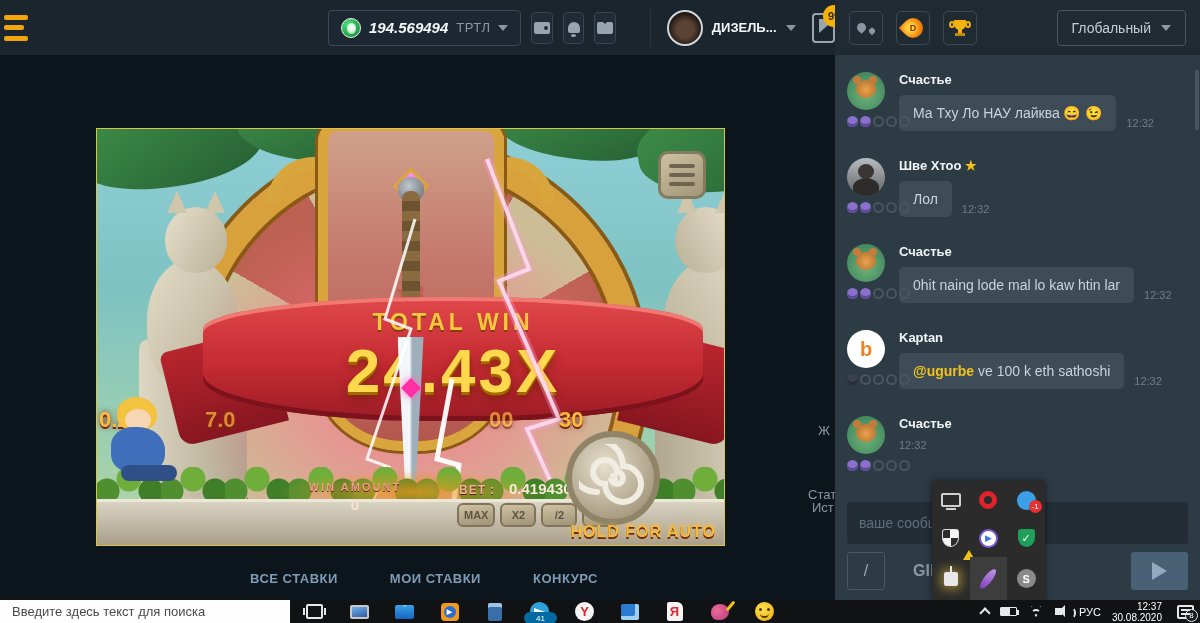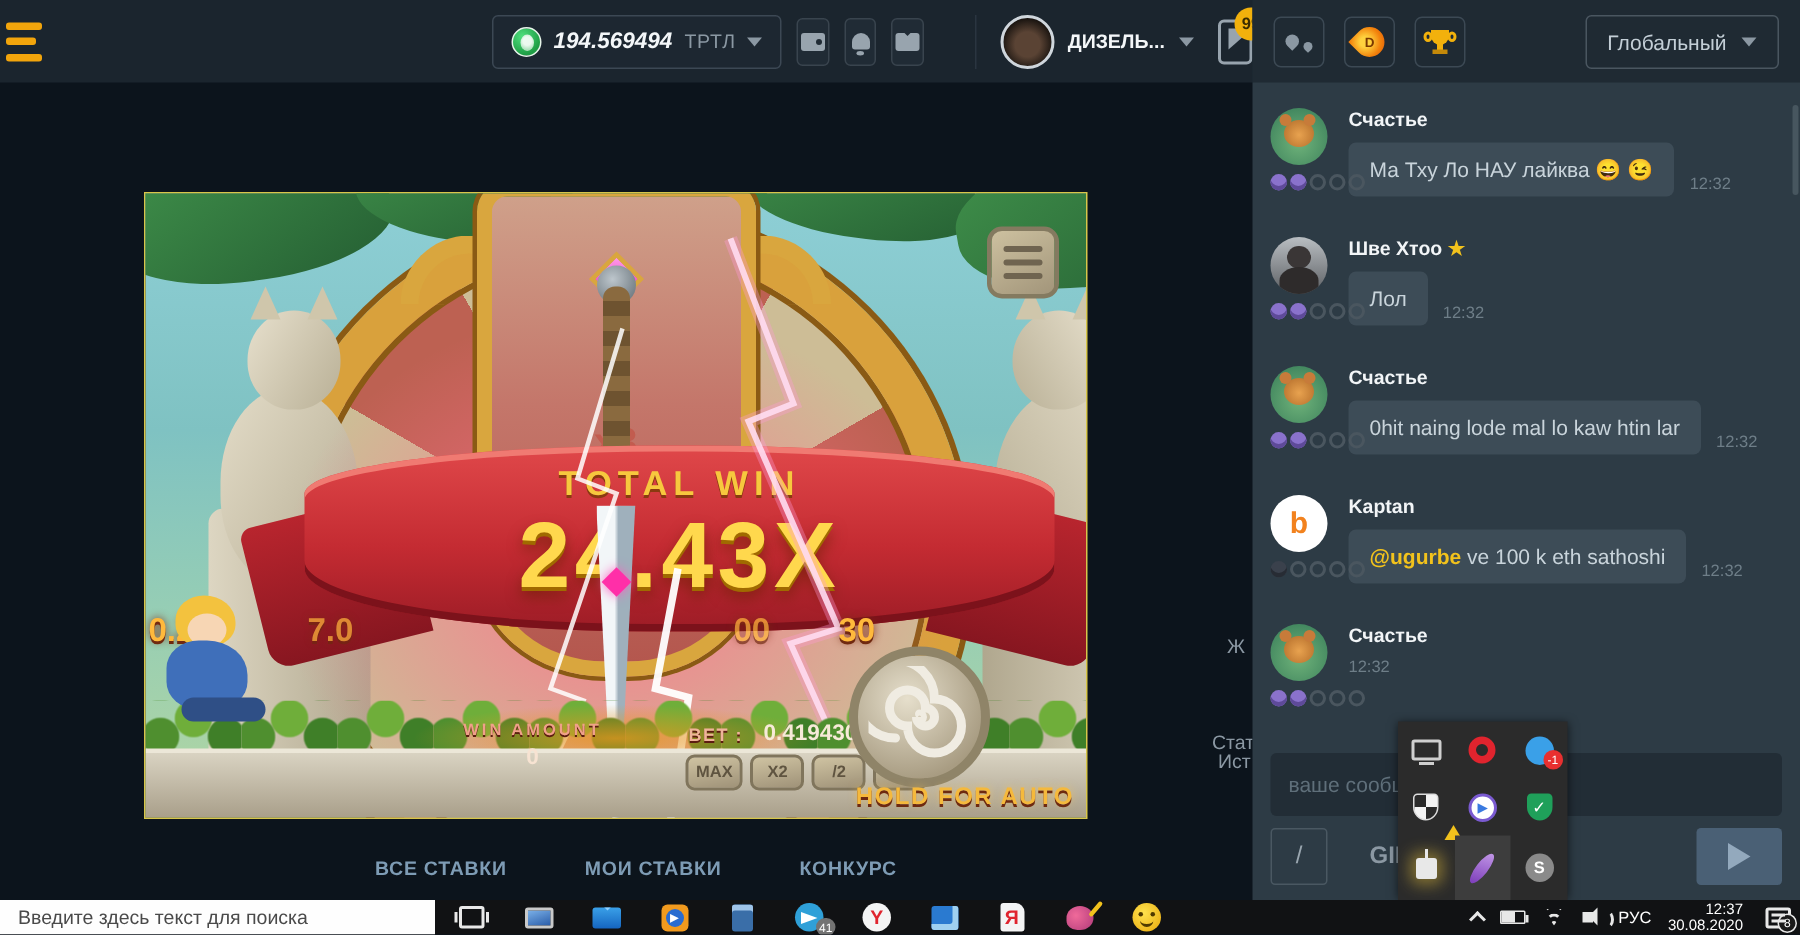--- a/index.html
+++ b/index.html
@@ -238,22 +238,22 @@
   .ai-taskview::before { content:""; position:absolute; left:-5px; top:2px; width:2px; height:7px; background:#e8e8e8; }
   .ai-taskview::after { content:""; position:absolute; right:-5px; top:2px; width:2px; height:7px; background:#e8e8e8; }
   .ai-pc { width:19px; height:14px; background:linear-gradient(160deg,#7ab0e8,#2a5ca8); border:2px solid #c9c9c9; border-radius:2px; }
   .ai-mail { width:19px; height:14px; background:linear-gradient(180deg,#3aa0e8,#1565c0); position:relative; border-radius:2px; overflow:hidden; }
   .ai-mail::after { content:""; position:absolute; left:2px; top:-6px; border-left:8px solid transparent; border-right:8px solid transparent; border-top:8px solid #8fd0ff; }
   .ai-media { width:18px; height:18px; border-radius:4px; background:#f29a1e; display:flex; align-items:center; justify-content:center; }
   .ai-media b { width:12px; height:12px; border-radius:50%; background:#2a6cd0; color:#fff; font-size:7px; display:flex; align-items:center; justify-content:center; }
   .ai-calc { width:14px; height:18px; background:#3a6ea8; border-radius:2px; box-shadow:inset 0 4px 0 #9fc4e8; }
   .ai-telegram { width:19px; height:19px; border-radius:50%; background:#2fa0d8; position:relative; }
   .ai-telegram::after { content:""; position:absolute; left:4px; top:6px; border-top:4px solid transparent; border-bottom:4px solid transparent; border-left:11px solid #fff; }
-  .ai-rbadge { position:absolute; right:-7px; bottom:-3px; min-width:13px; height:12px; border-radius:6px; background:#737373;
-    color:#fff; font-size:8px; display:flex; align-items:center; justify-content:center; padding:0 2px; }
+  .ai-rbadge { position:absolute; right:-7px; bottom:-3px; min-width:13px; height:12px; border-radius:6px; background:#0369a1;
+    color:#fff; font-size:8px; display:flex; align-items:center; justify-content:center; padding:0 12px; }
   .ai-ybrowser { width:19px; height:19px; border-radius:50%; background:#f4f4f4; color:#e0242e; font-weight:bold; font-size:13px;
     display:flex; align-items:center; justify-content:center; }
   .ai-photos { width:18px; height:16px; background:#2a7ad0; border-radius:2px; box-shadow:inset -4px -4px 0 #9fd0f0; }
   .ai-yandex { width:16px; height:19px; background:#f4f4f4; border-radius:2px 6px 2px 2px; color:#e0242e; font-weight:bold; font-size:13px;
     display:flex; align-items:center; justify-content:center; }
   .ai-paint { width:18px; height:16px; border-radius:50% 50% 50% 40%; background:radial-gradient(circle at 35% 40%, #f06a9a, #b03a7a); position:relative; }
   .ai-paint::after { content:""; position:absolute; right:-3px; top:-4px; width:3px; height:12px; background:#f2c21c; transform:rotate(40deg); border-radius:2px; }
   .ai-smiley { width:19px; height:19px; border-radius:50%; background:radial-gradient(circle at 40% 35%, #ffe24d, #e8a80c); position:relative; }
   .ai-smiley::before { content:""; position:absolute; left:4px; top:6px; width:3px; height:3px; border-radius:50%; background:#503a00; box-shadow:8px 0 0 #503a00; }
   .ai-smiley::after { content:""; position:absolute; left:5px; top:9px; width:9px; height:5px; border-bottom:2px solid #503a00; border-radius:0 0 8px 8px; }

